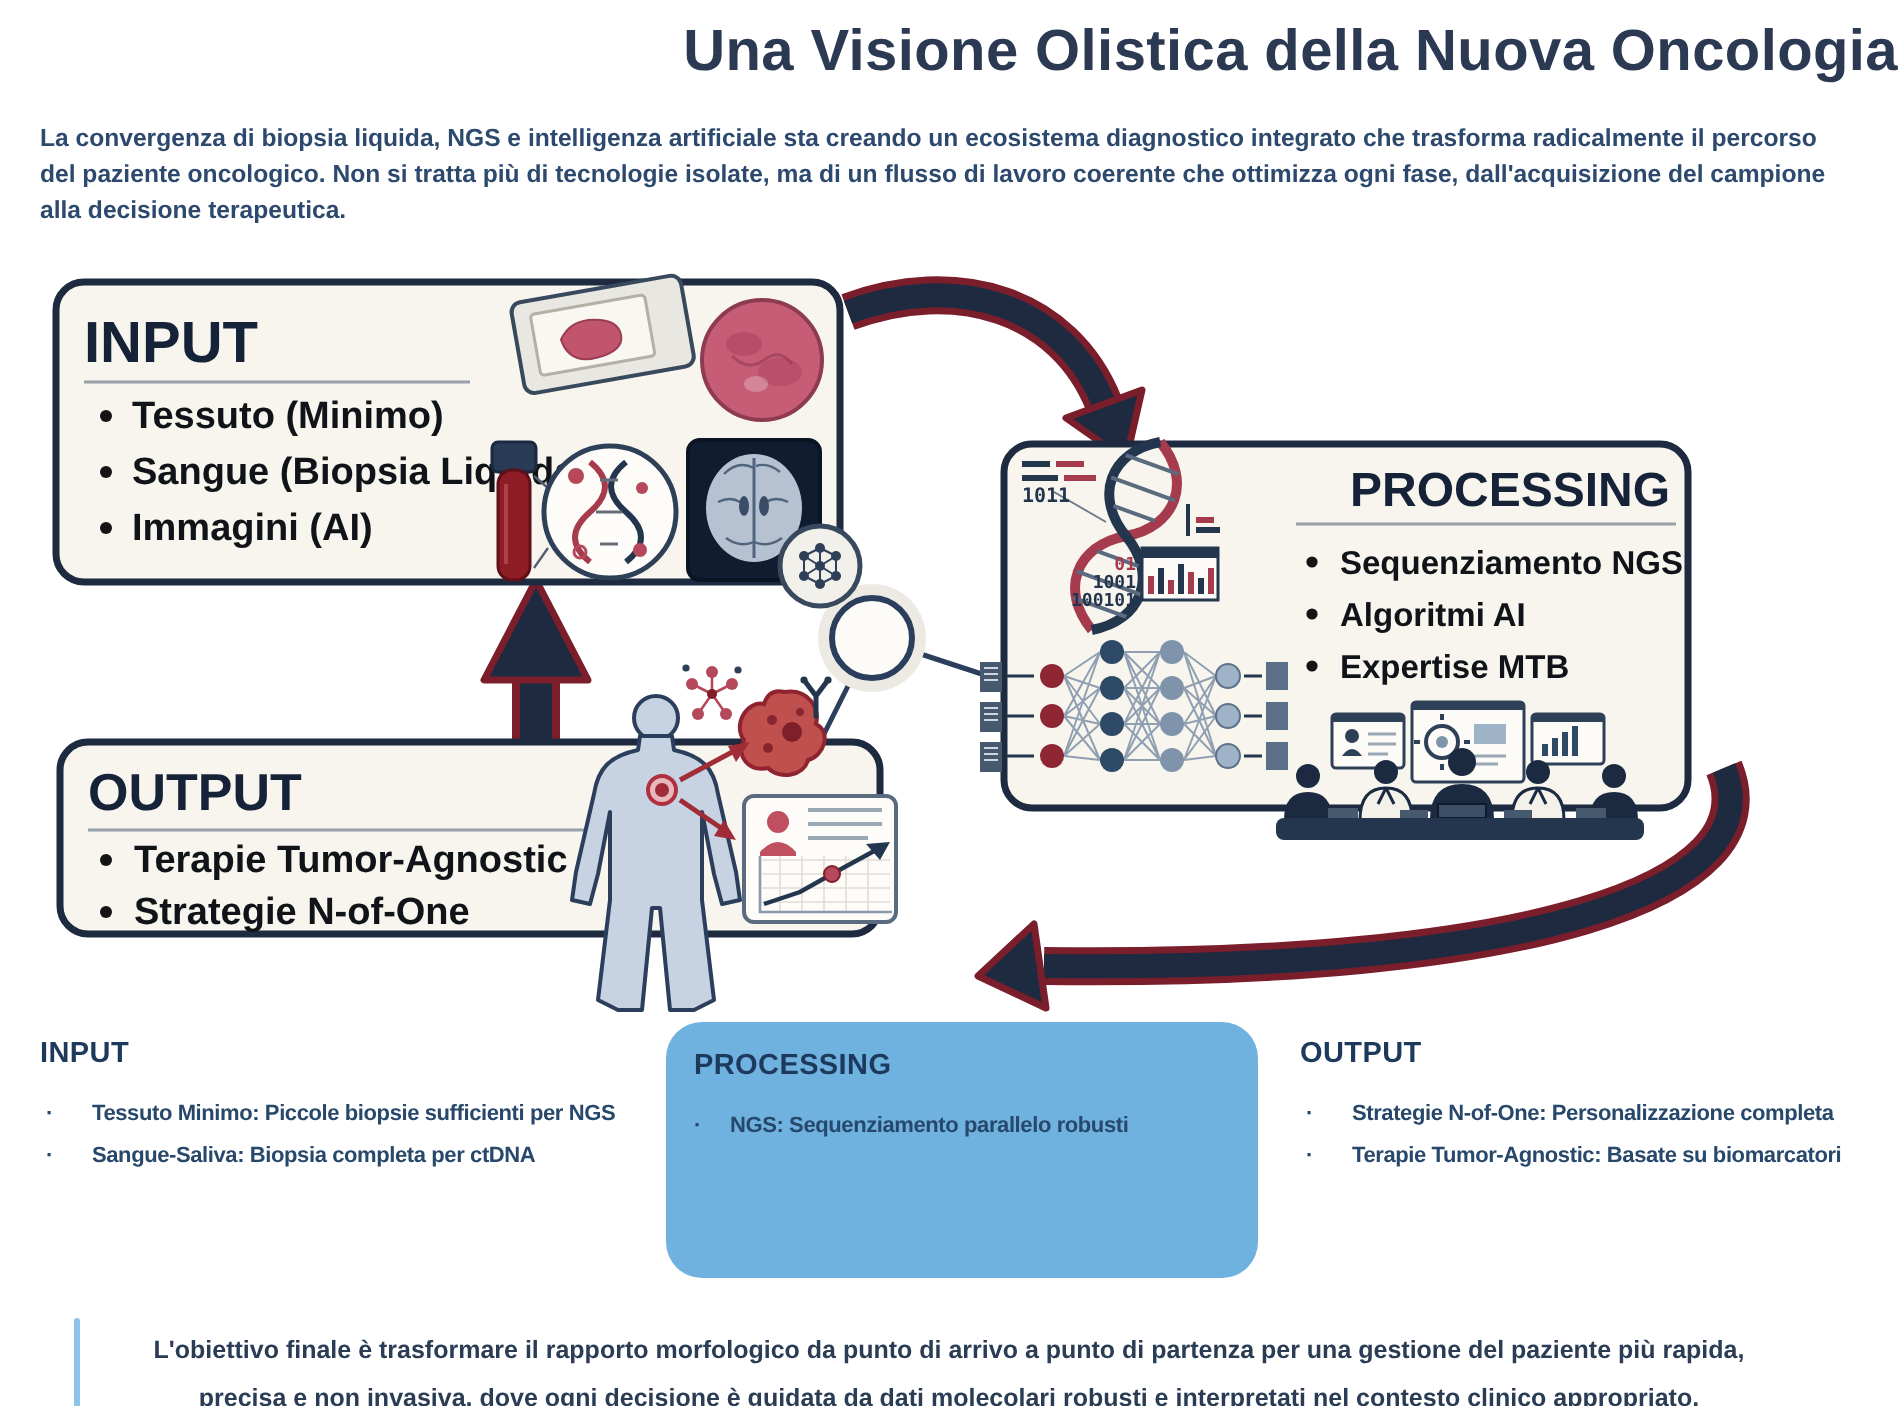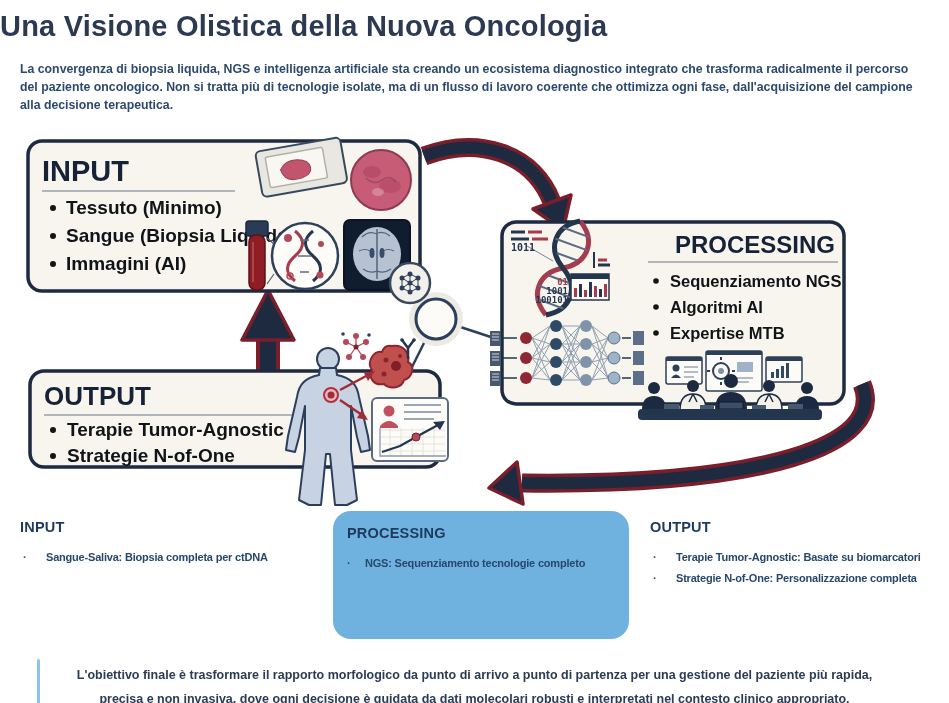--- a/index.html
+++ b/index.html
@@ -1,18 +1,18 @@
 <!DOCTYPE html>
 <html><head>
 <meta charset="utf-8">
 <style>
   * { box-sizing: border-box; }
   html, body { width: 949px; height: 703px; margin: 0; padding: 0; background: #ffffff;
     font-family: "Liberation Sans", sans-serif; overflow: hidden; }
-  .title { margin: 10px 0 0; text-align: left; font-size: 29px; font-weight: bold;
+  .title { margin: 10px 0 0; text-align: right; font-size: 29px; font-weight: bold;
     color: #2b3a52; letter-spacing: 0.2px; }
   .intro { margin: 17px 20px 0; font-size: 12.3px; font-weight: bold; color: #2d4a6e;
     line-height: 18px; }
   .diagram { position: relative; margin-top: 20px; height: 372px; }
   .diagram svg { display: block; }
   .columns { position: relative; height: 140px; margin-top: 2px; }
   .col { position: absolute; }
   .col h3 { margin: 0; font-size: 14.5px; font-weight: bold; color: #1d3a5c; letter-spacing: 0.2px; }
   .items { margin-top: 12px; }
   .item { display: flex; font-size: 11px; font-weight: bold; color: #27486b;
@@ -289,34 +289,35 @@
         <circle cx="416" cy="303" r="4" fill="#b5485a" stroke="#7e1f2a"></circle>
         <polygon points="445,287 440,296 433,288" fill="#24364e"></polygon>
       </g>
     </svg>
   </div>
 
   <div class="columns">
     <section class="col col-input">
       <h3>INPUT</h3>
       <div class="items">
+        <div class="item">Tessuto Minimo: Piccole biopsie sufficienti per NGS</div>
         <div class="item">Sangue-Saliva: Biopsia completa per ctDNA</div>
       </div>
     </section>
     <section class="col col-processing">
       <h3>PROCESSING</h3>
       <div class="items">
-        <div class="item">NGS: Sequenziamento tecnologie completo</div>
+        <div class="item">NGS: Sequenziamento parallelo robusti</div>
       </div>
     </section>
     <section class="col col-output">
       <h3>OUTPUT</h3>
       <div class="items">
+        <div class="item">Strategie N-of-One: Personalizzazione completa</div>
         <div class="item">Terapie Tumor-Agnostic: Basate su biomarcatori</div>
-        <div class="item">Strategie N-of-One: Personalizzazione completa</div>
       </div>
     </section>
   </div>
 
   <div class="footer">
     <span class="accent-bar"></span>
     <p>L'obiettivo finale è trasformare il rapporto morfologico da punto di arrivo a punto di partenza per una gestione del paziente più rapida, precisa e non invasiva, dove ogni decisione è guidata da dati molecolari robusti e interpretati nel contesto clinico appropriato.</p>
   </div>
 </main>
 

